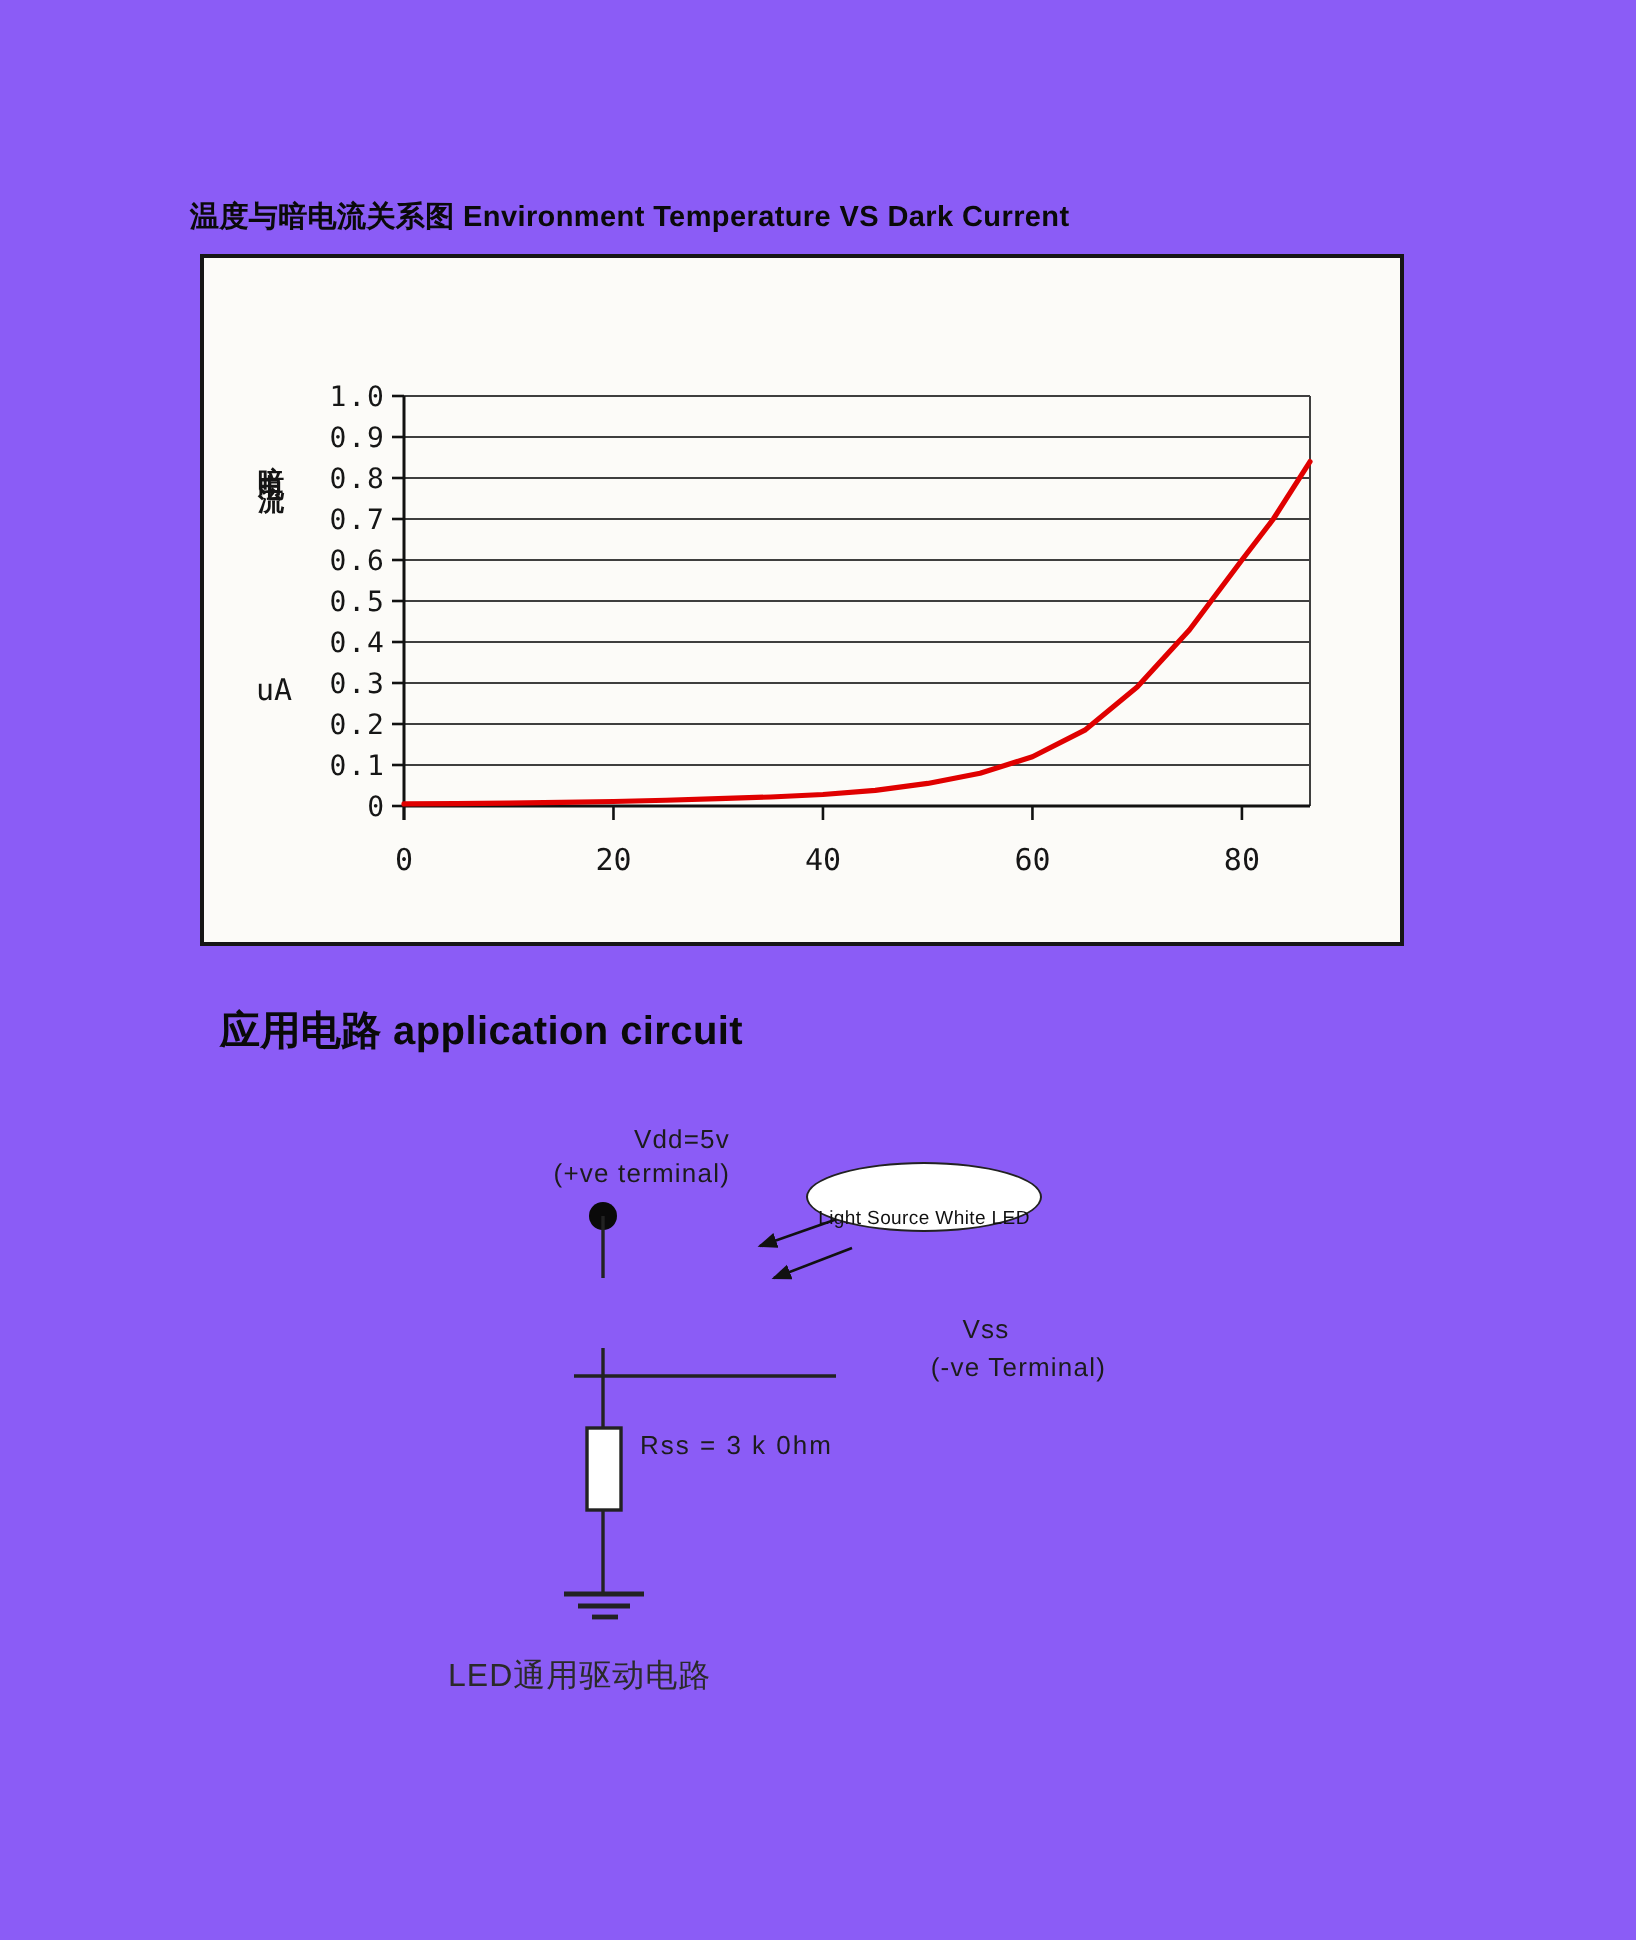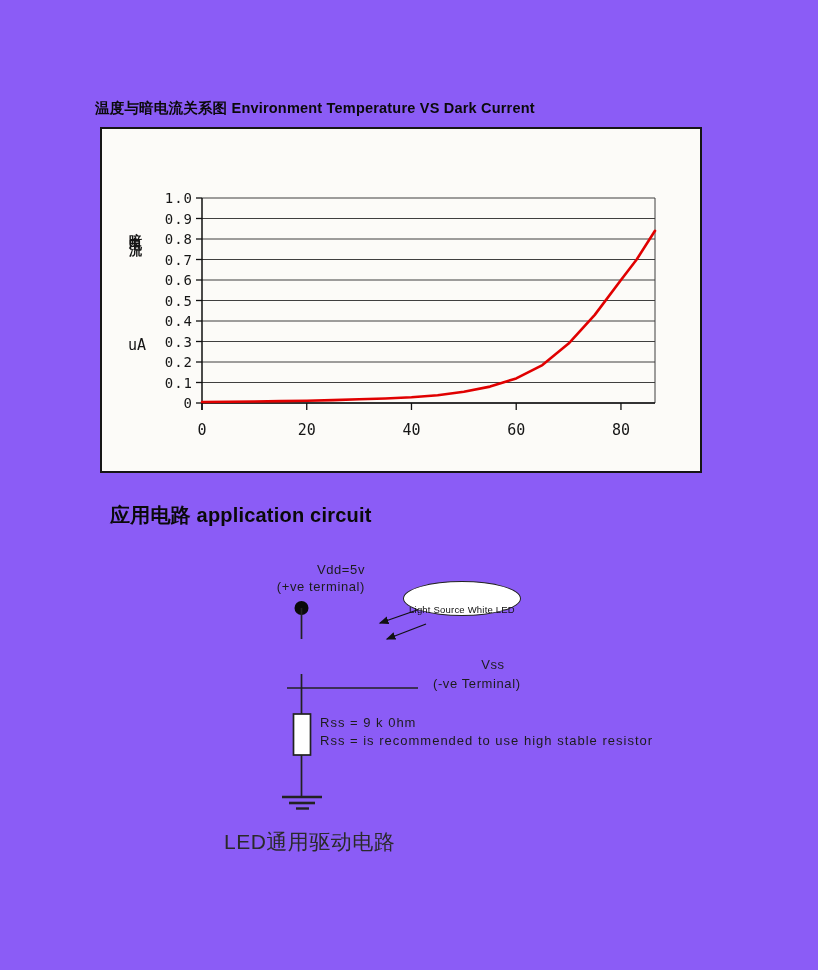--- a/index.html
+++ b/index.html
@@ -27,24 +27,24 @@
   .c-label{position:absolute;font-size:13px;color:#1c1c1c;letter-spacing:.6px;white-space:nowrap;}
   .vdd-label{left:10px;top:7px;width:125px;text-align:right;}
   .vdd-sub{left:10px;top:24px;width:125px;text-align:right;}
   .pt-box{position:absolute;left:8px;top:83px;width:125px;height:37px;box-sizing:border-box;
     border:2px solid #2a2a2a;background:#fff;display:flex;align-items:center;justify-content:center;
     font-size:20px;color:#111;}
   .led-ellipse{position:absolute;left:173px;top:26px;width:118px;height:35px;box-sizing:border-box;
     border:1.5px solid #222;border-radius:50%;display:flex;align-items:flex-end;justify-content:center;
     font-size:9.5px;color:#111;letter-spacing:.2px;background:#fff;}
   .vss-label{left:203px;top:102px;width:120px;text-align:center;}
-  .vss-sub{left:203px;top:121px;width:120px;text-align:left;}
+  .vss-sub{left:203px;top:121px;width:120px;text-align:right;}
   .rss1{left:90px;top:160px;letter-spacing:1px;}
   .rss2{left:90px;top:178px;letter-spacing:1px;}
-  .circuit-caption{position:absolute;left:224px;top:828px;font-size:21px;color:#2a2a2a;letter-spacing:.5px;}
+  .circuit-caption{position:absolute;left:224px;top:828px;font-size:16px;color:#2a2a2a;letter-spacing:.5px;}
 </style>
 </head>
 <body>
 
 <div class="page">
 
   <h1 class="doc-title">温度与暗电流关系图 Environment Temperature VS Dark Current</h1>
 
   <div class="figure-box">
     <svg id="chart-svg" width="598" height="342" viewBox="0 0 598 342">
@@ -121,19 +121,18 @@
       <line x1="190" y1="54" x2="150" y2="68" stroke="#111" stroke-width="1.3" marker-end="url(#ah)"></line>
       <line x1="196" y1="69" x2="157" y2="84" stroke="#111" stroke-width="1.3" marker-end="url(#ah)"></line>
     </svg>
     <div class="c-label vdd-label">Vdd=5v</div>
     <div class="c-label vdd-sub">(+ve terminal)</div>
     <div class="led-ellipse">
       <span>Light Source White LED</span>
     </div>
     <div class="c-label vss-label">Vss</div>
     <div class="c-label vss-sub">(-ve Terminal)</div>
-    <div class="c-label rss1">Rss = 9 k 0hm</div>
-    <div class="c-label rss2">Rss = is recommended to use high stable resistor</div>
+    <div class="c-label rss1">Rss = 3 k 0hm</div>
   </div>
 
   <div class="circuit-caption">LED通用驱动电路</div>
 
 </div>
 
 </body></html>

